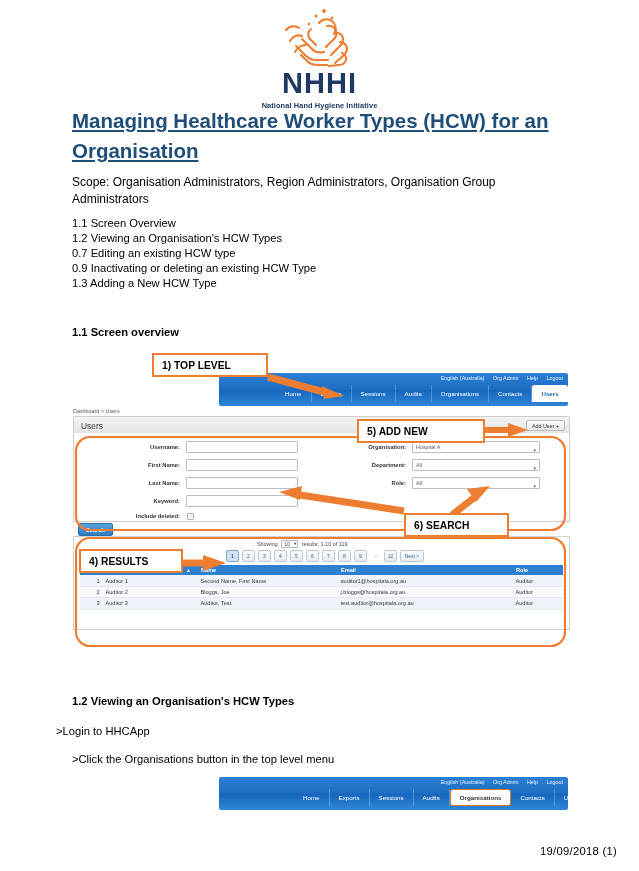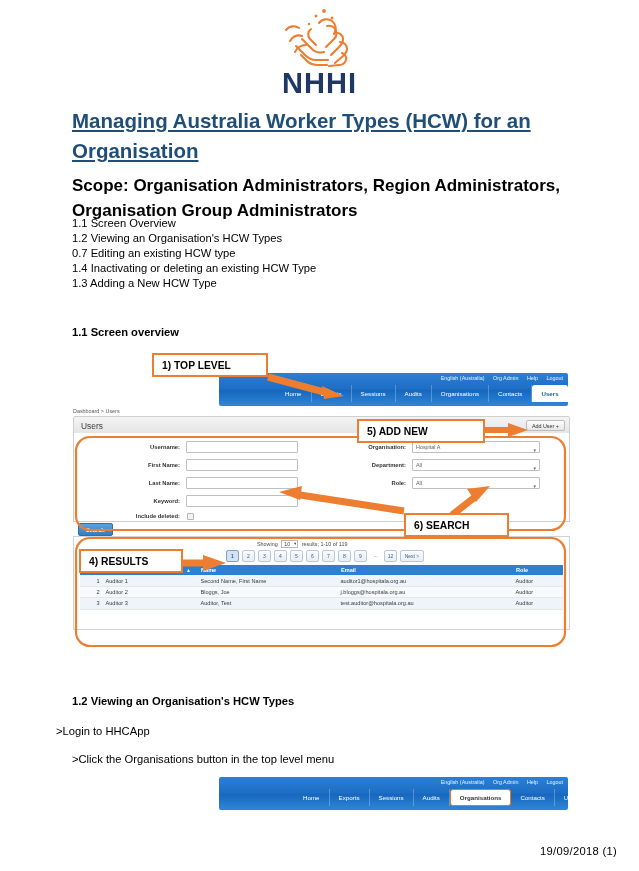--- a/index.html
+++ b/index.html
@@ -25,21 +25,21 @@
   }
 
   
   .doc-title{
     position:absolute;left:72px;top:106px;width:500px;
     font-size:20.5px;font-weight:bold;color:#1f4e79;
     text-decoration:underline;line-height:1.45;
   }
   .scope{
     position:absolute;left:72px;top:174px;width:500px;
-    font-size:17px;font-weight:bold;line-height:1.45;
+    font-size:12px;font-weight:normal;line-height:1.45;
   }
   .contents{
     position:absolute;left:72px;top:216px;width:420px;
     font-size:11.2px;line-height:1.33;
   }
   .contents div{white-space:nowrap;}
   .h2{
     position:absolute;font-size:11.2px;font-weight:bold;
   }
   .para{position:absolute;font-size:11.2px;}
@@ -200,30 +200,31 @@
         <path d="M55 20c4-1 8 1 9 5 1 3 0 6-2 8l-8 8"></path>
         <path d="M63 27c4-1 8 2 8 6 0 3-1 5-3 7l-9 9"></path>
         <path d="M68 36c4 0 7 3 7 7 0 3-2 5-4 7l-8 7"></path>
         <path d="M70 47c3 1 5 4 4 7-1 3-4 5-7 5l-10 1"></path>
         <path d="M30 33l10 10c3 3 8 4 12 3"></path>
         <path d="M24 40l9 9c3 3 7 5 11 5h12"></path>
         <path d="M29 49l6 6c3 3 7 4 11 4h9"></path>
       </g>
     </svg>
     <div class="logo-name">NHHI</div>
+    <div class="logo-tag">National Hand Hygiene Initiative</div>
   </div>
 
-  <div class="doc-title">Managing Australia Worker Types (HCW) for an Organisation</div>
+  <div class="doc-title">Managing Healthcare Worker Types (HCW) for an Organisation</div>
   <div class="scope">Scope: Organisation Administrators, Region Administrators, Organisation Group Administrators</div>
 
   <div class="contents">
     <div>1.1 Screen Overview</div>
     <div>1.2 Viewing an Organisation's HCW Types</div>
     <div>0.7 Editing an existing HCW type</div>
-    <div>1.4 Inactivating or deleting an existing HCW Type</div>
+    <div>0.9 Inactivating or deleting an existing HCW Type</div>
     <div>1.3 Adding a New HCW Type</div>
   </div>
 
   <div class="h2" style="left:72px;top:326px;">1.1 Screen overview</div>
 
   <div class="mock1">
 
     <div class="navbar">
       <div class="nav-top-links">
         <span>English (Australia)</span>

